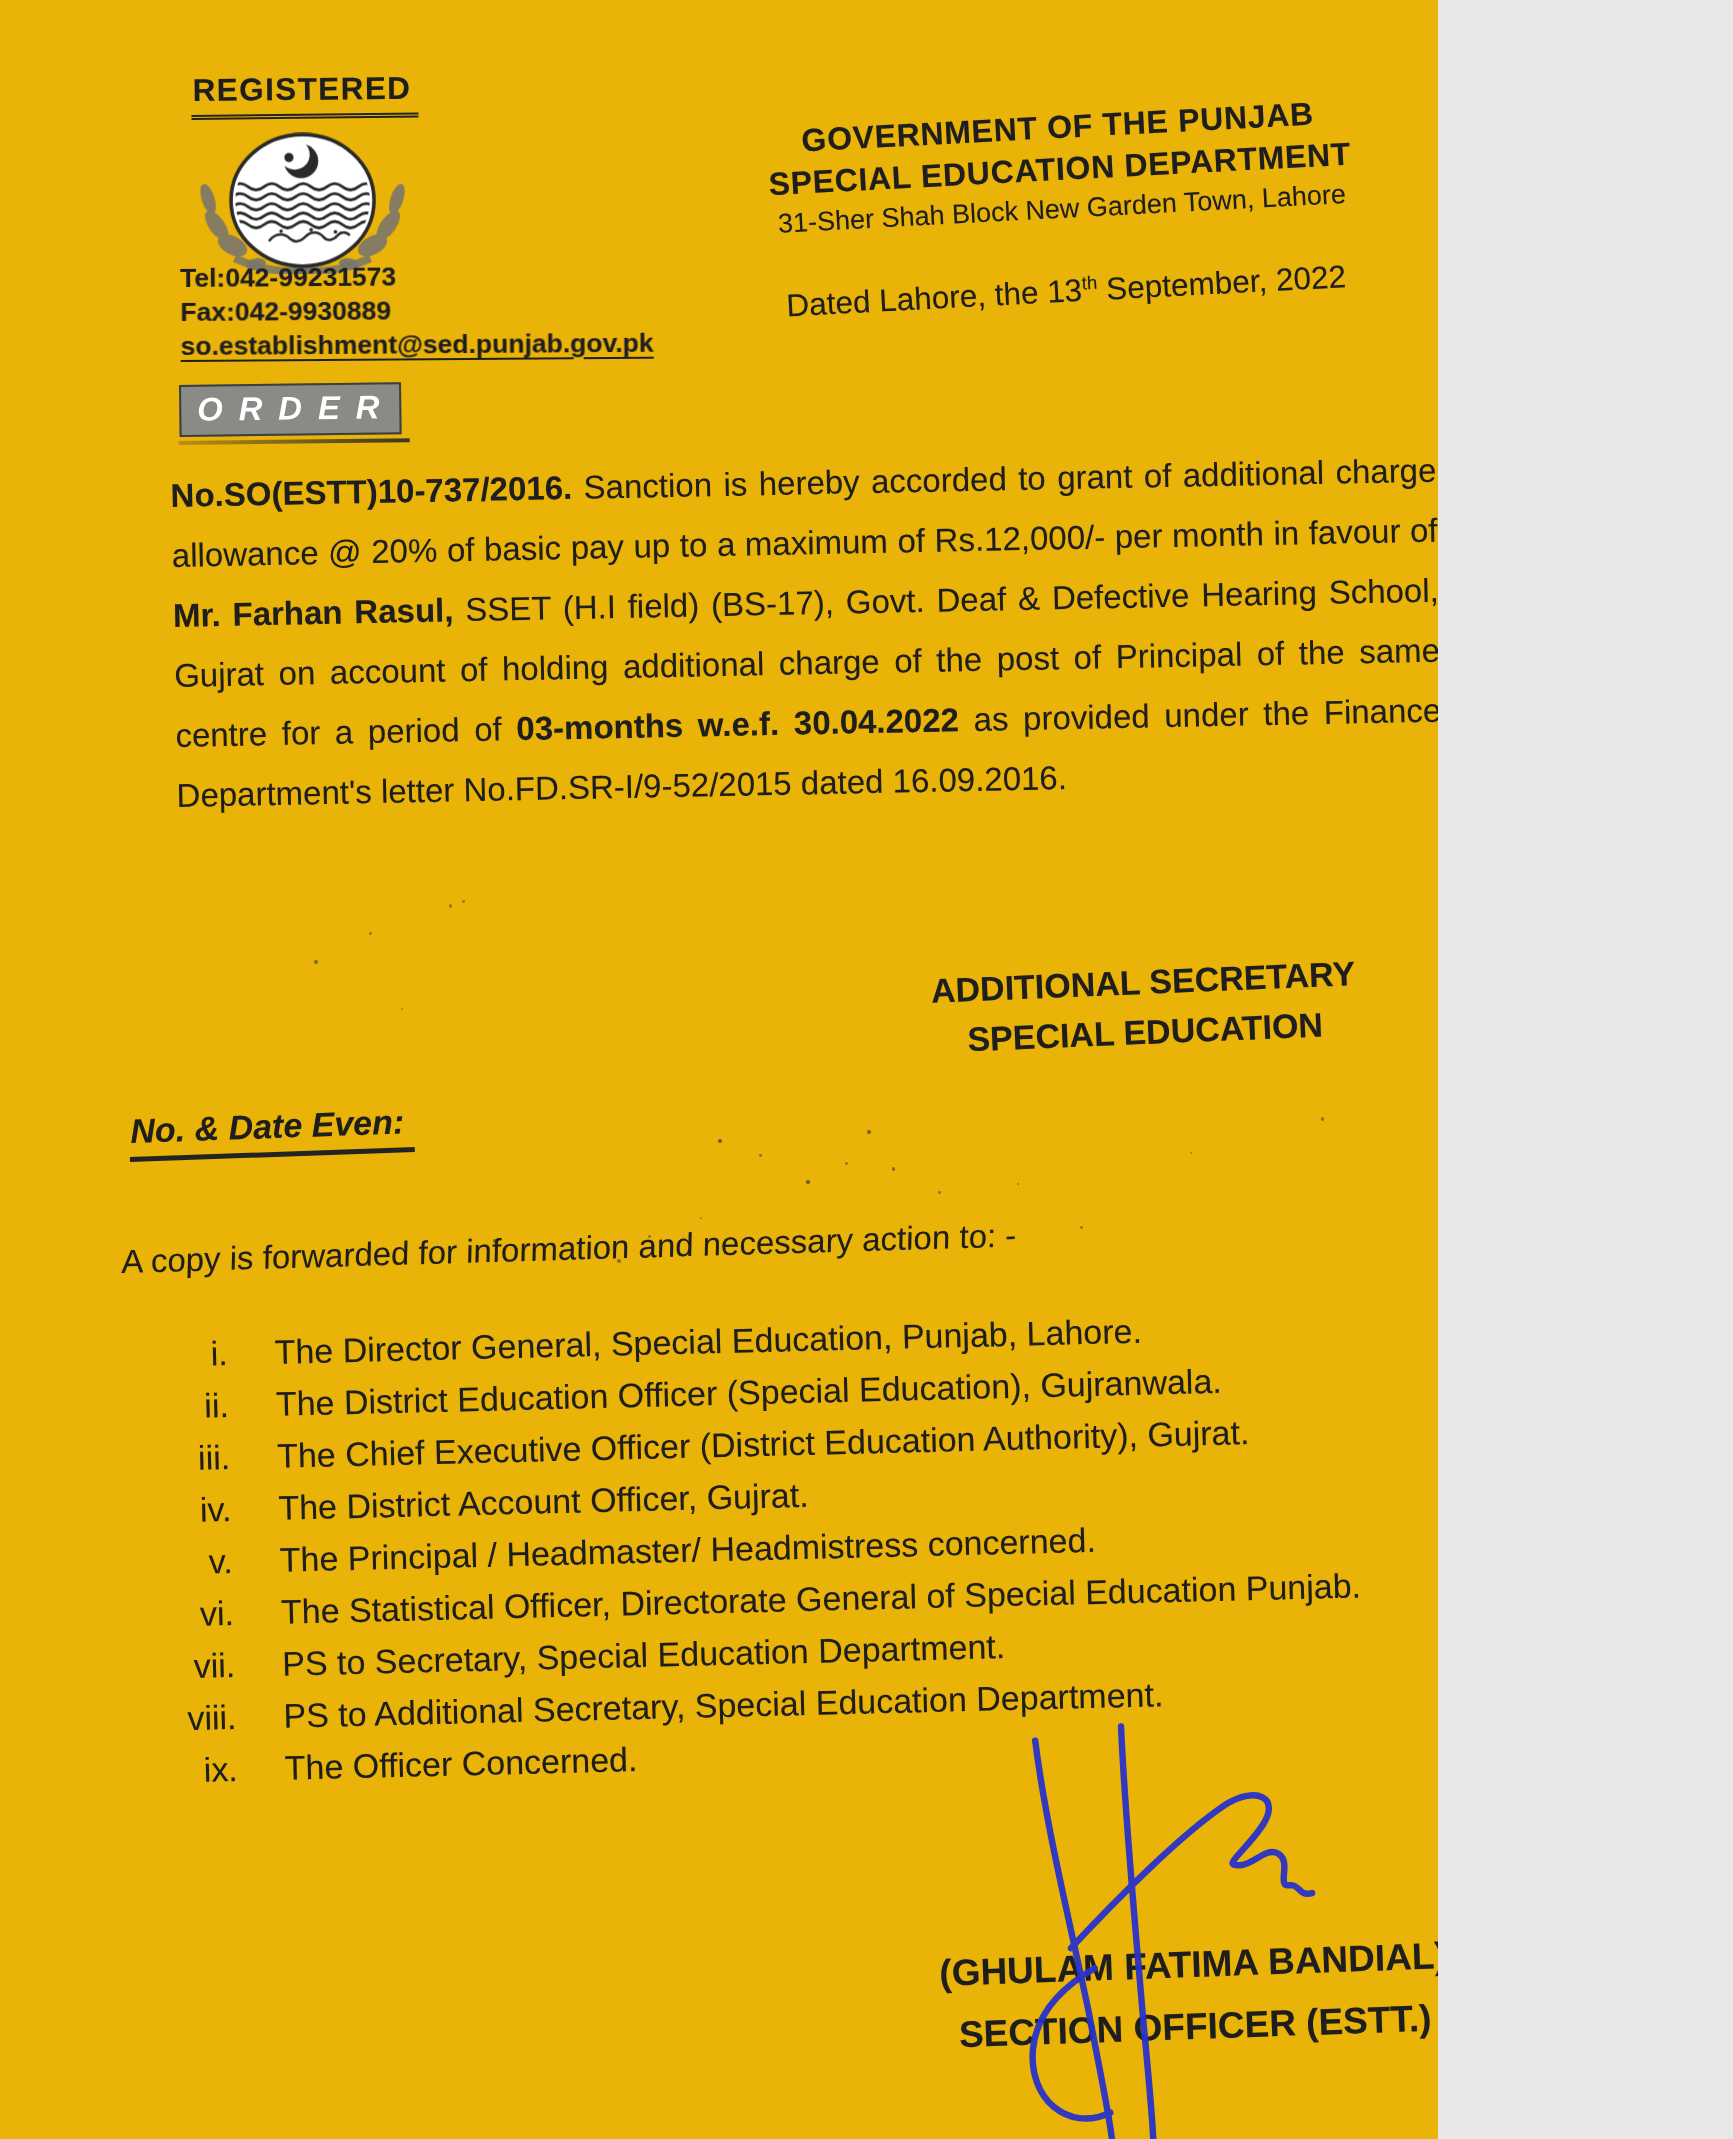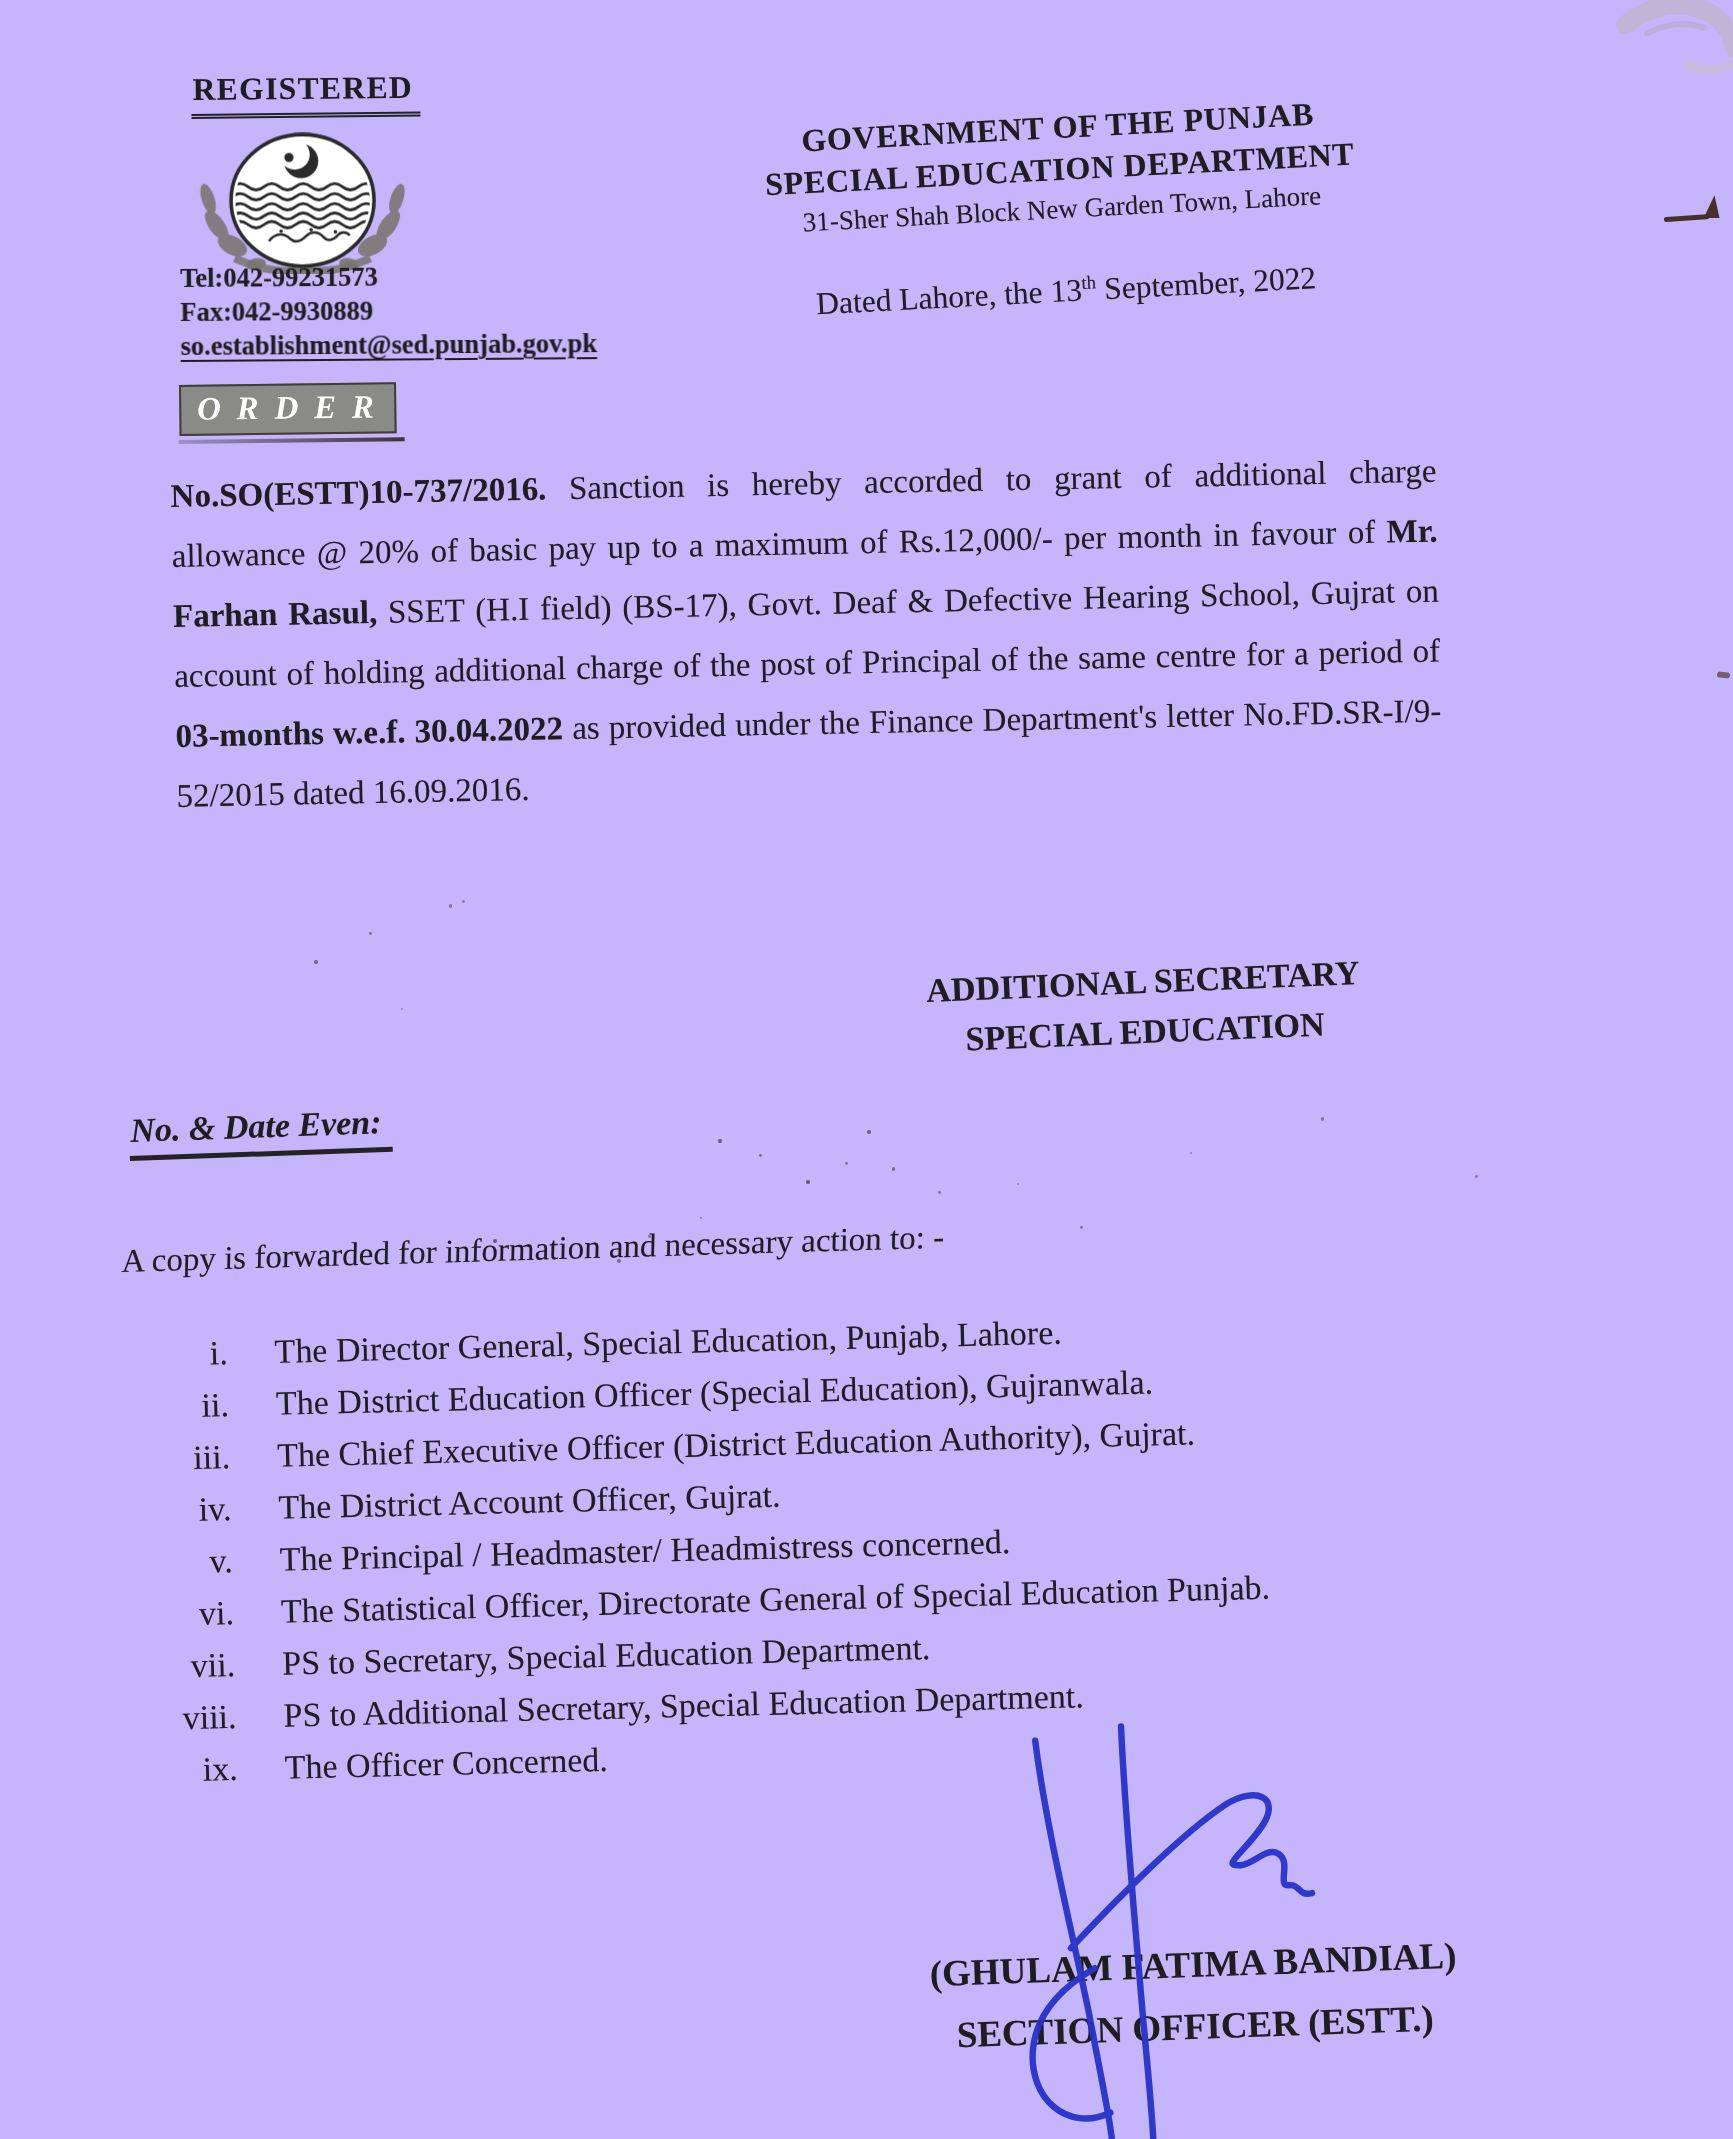--- a/index.html
+++ b/index.html
@@ -1,20 +1,20 @@
 <!DOCTYPE html>
 <html style="font-size:11.5px"><head>
 <meta charset="utf-8">
 <style>
   html,body{margin:0;padding:0;background:#e8e8e8;}
   #page{
     position:relative;
-    width:1733px;height:2140px;
-    background:#c4b5fd;
-    font-family:Liberation Serif, serif;
+    width:1438px;height:2140px;
+    background:#eab308;
+    font-family:Liberation Sans, sans-serif;
     color:#1e1e1e;
     overflow:hidden;
     text-shadow:0 0 0.7px rgba(25,25,25,.28);
   }
   
   .registered{
     position:absolute;left:191px;top:72px;
     font-size:31.5px;font-weight:bold;letter-spacing:1.4px;
     border-bottom:5.7px double #242424;
     padding:0 7.2px 6.4px 1.4px;

